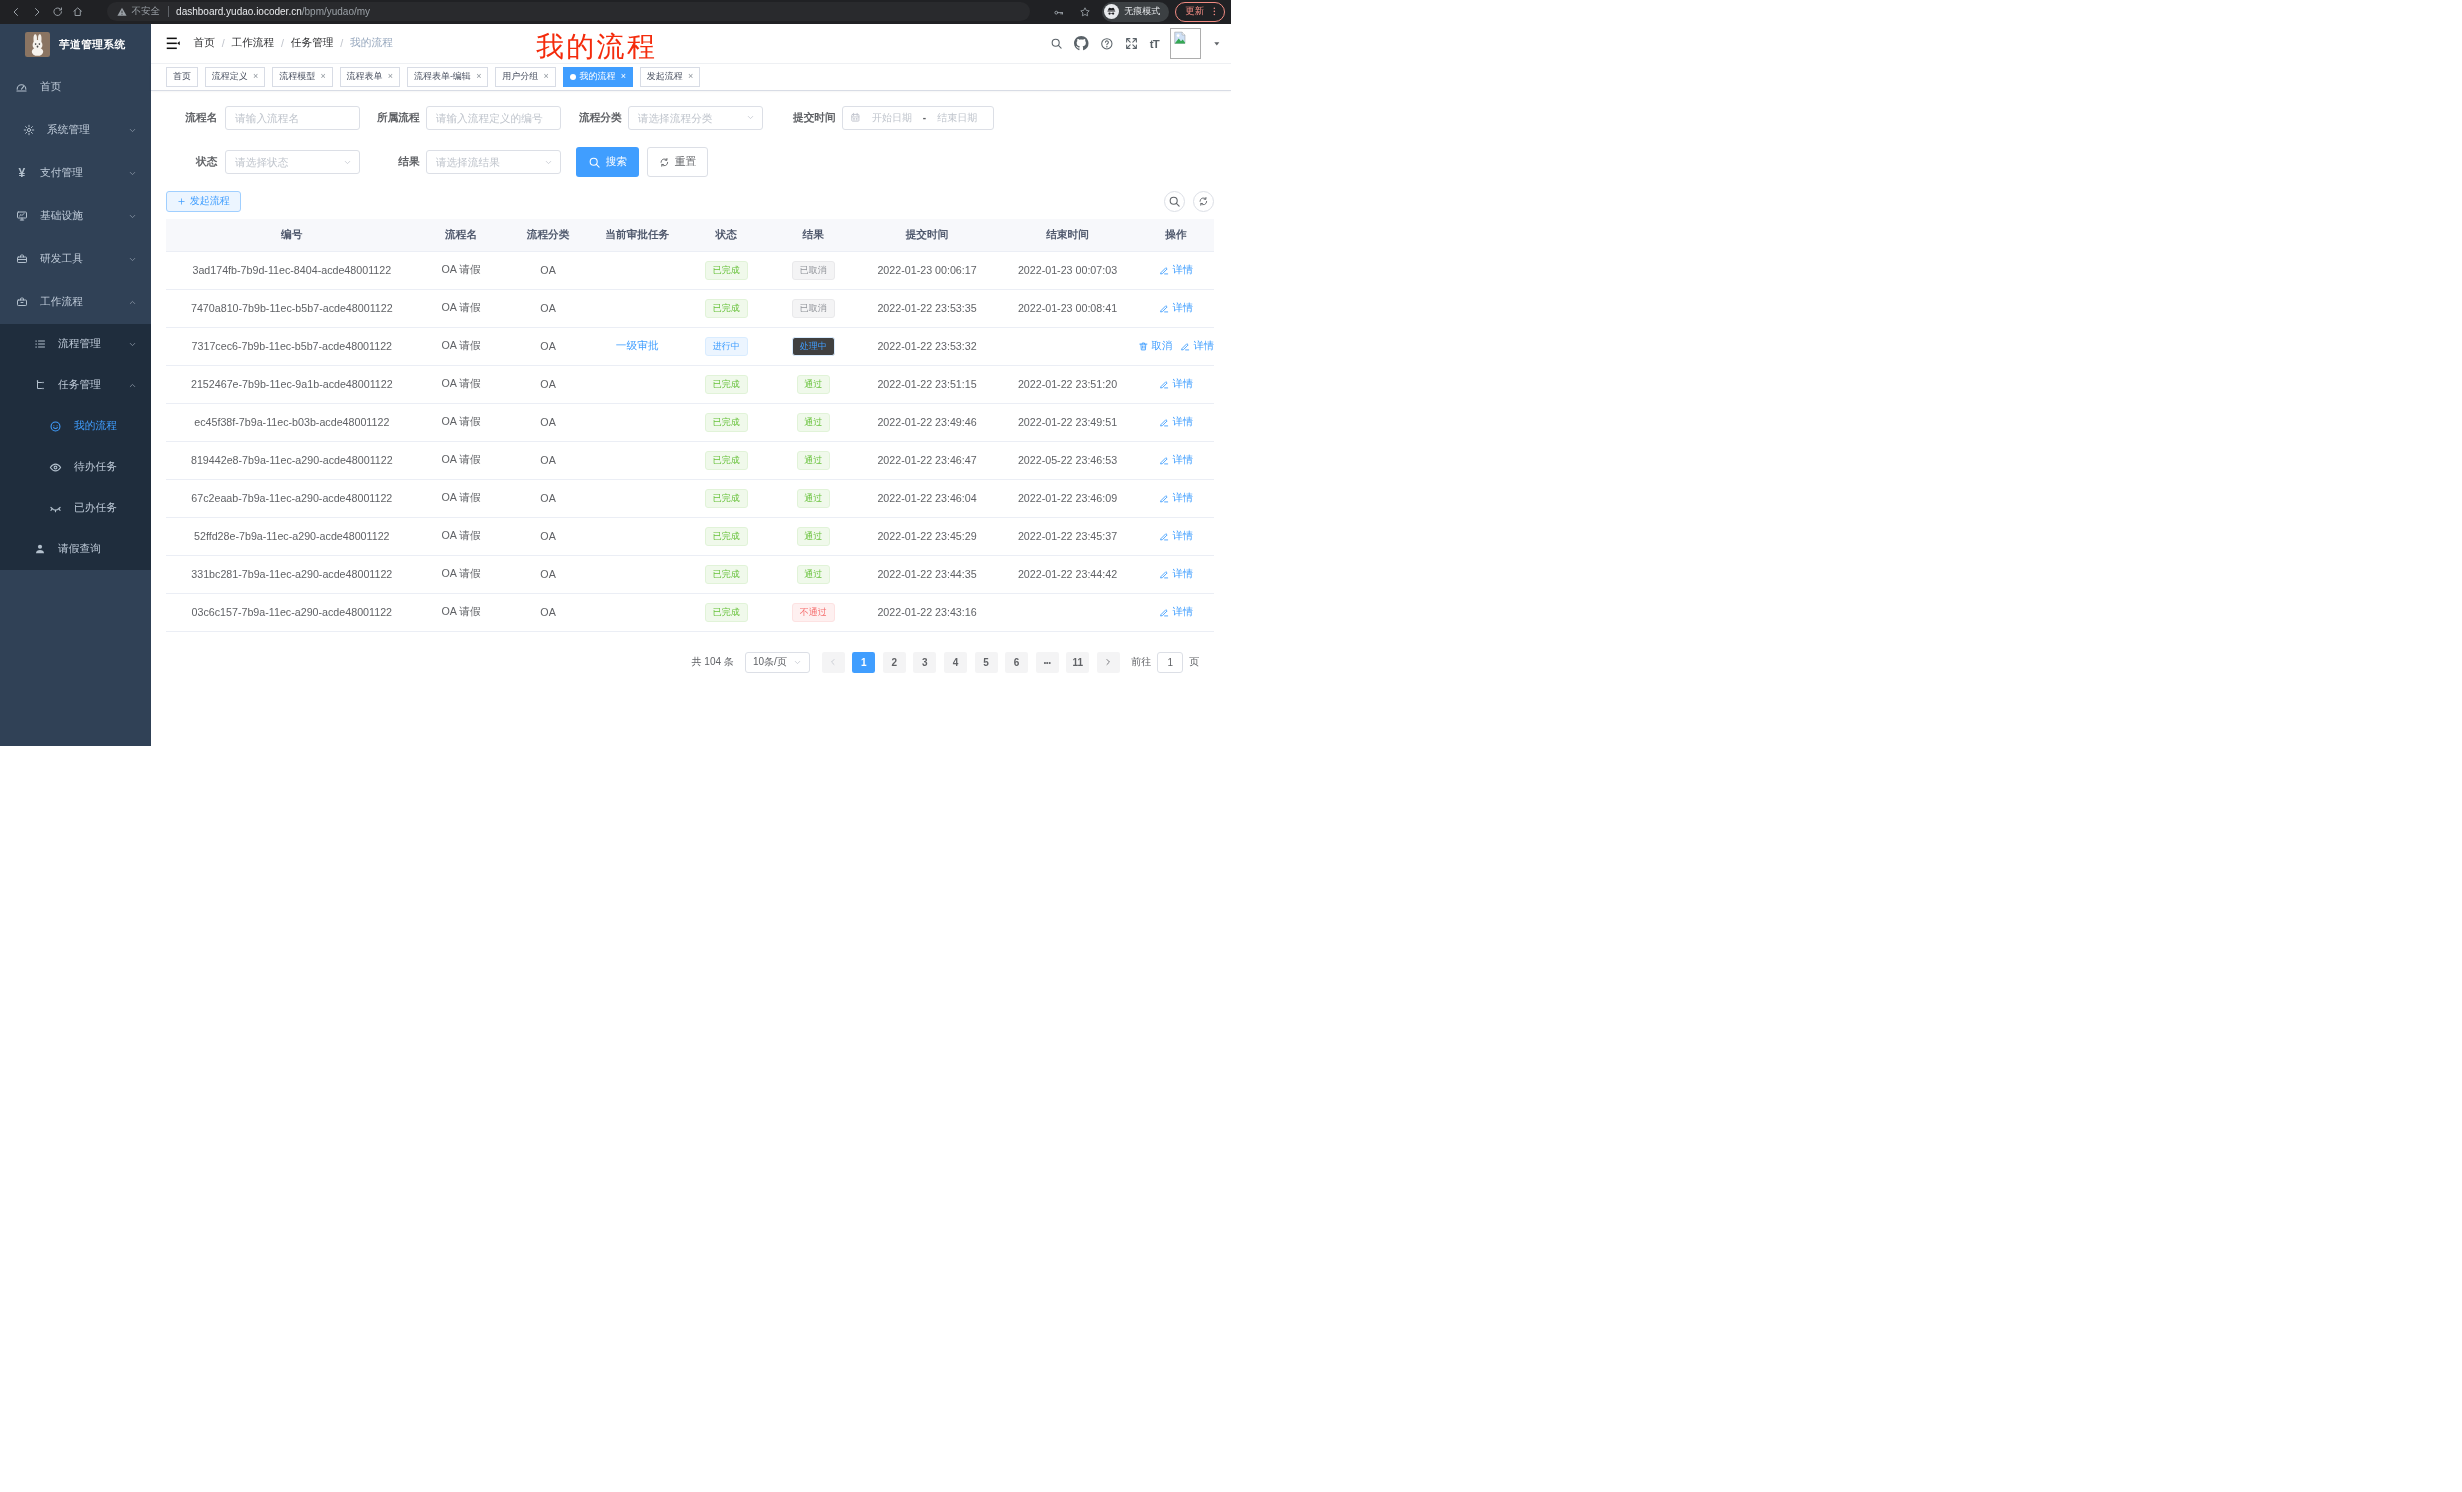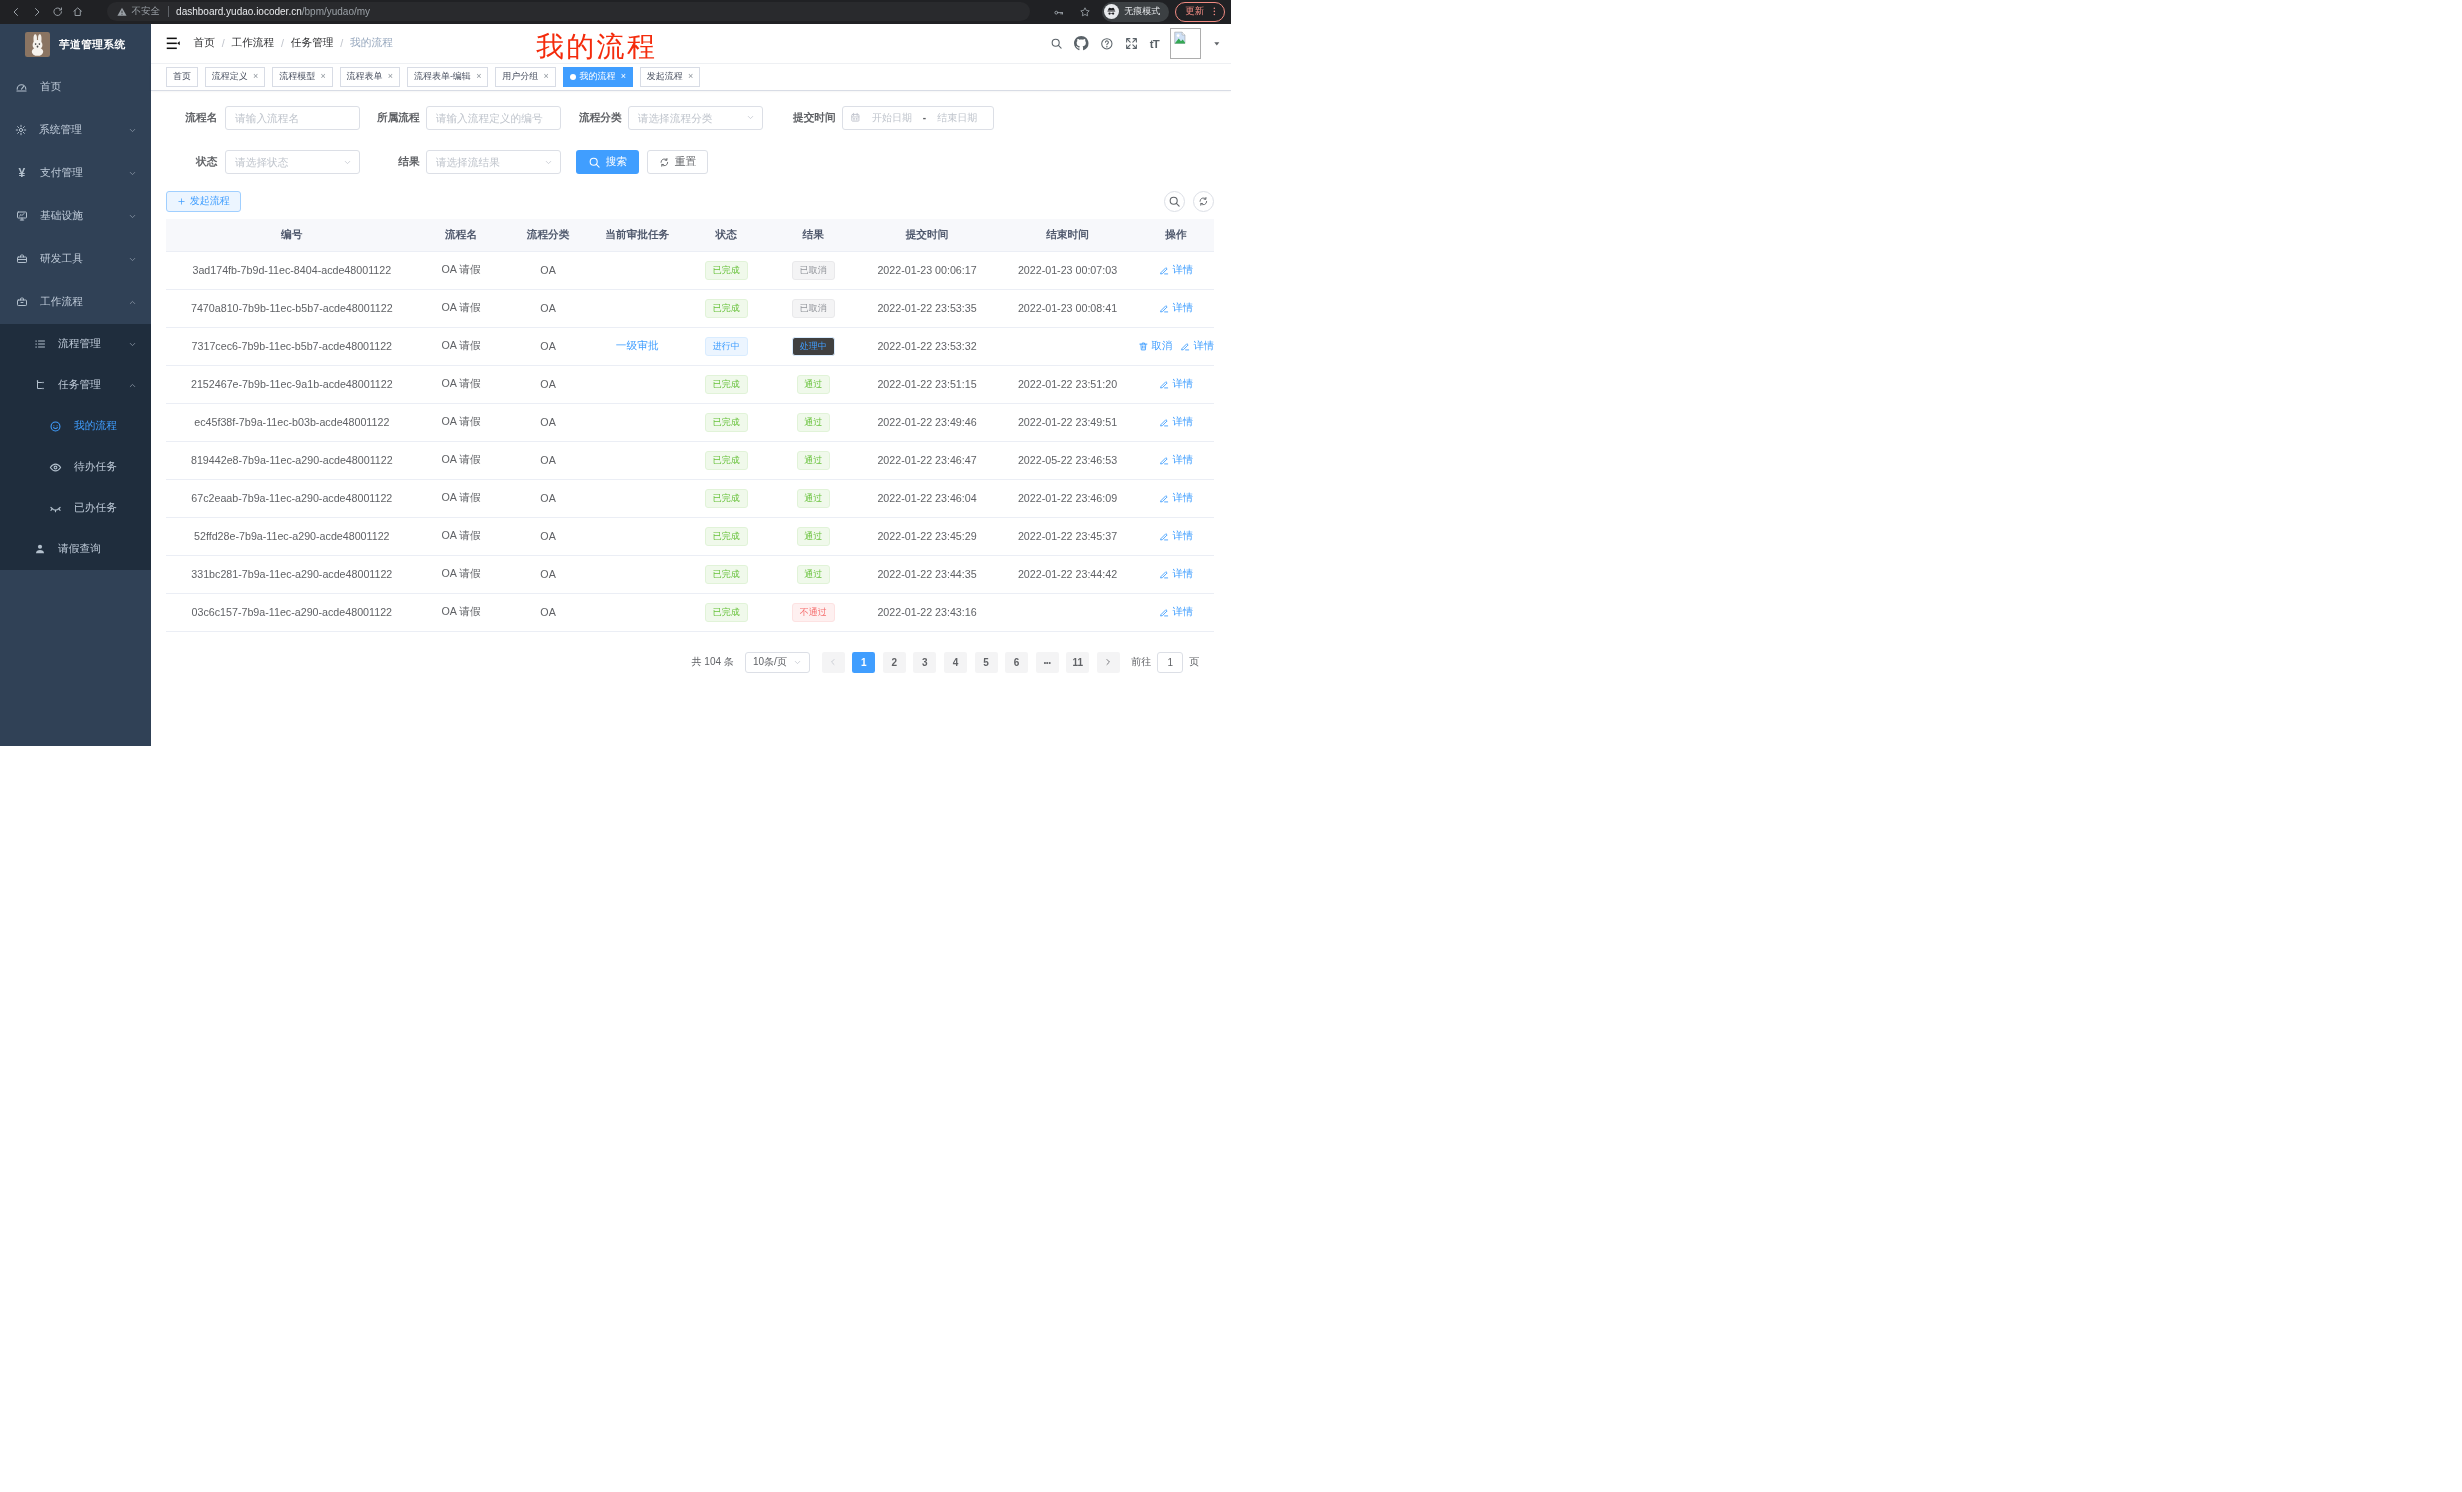--- a/index.html
+++ b/index.html
@@ -84,21 +84,21 @@
   .ctrl input { border:none; outline:none; width:100%; height:100%; padding:0 9px; font-size:10.7px;
     color:#606266; border-radius:3px; background:transparent; font-family:inherit; }
   .ctrl input::placeholder { color:#bfc4cc; }
   .w178 { width:135px; }
   .sel-arrow { position:absolute; right:6.8px; color:#c0c4cc; display:flex; pointer-events:none; }
   .ctrl.select input { padding-right:21px; }
   .date-range { width:152px; padding:0 7.6px; gap:3px; cursor:text; }
   .date-ph { color:#bfc4cc; font-size:10px; flex:1; text-align:center; white-space:nowrap; }
   .date-sep { color:#606266; font-weight:700; font-size:10px; }
   .cal-ic { color:#c0c4cc; display:flex; flex-shrink:0; }
-  .btn { height:24px; border-radius:3px; font-size:10.7px; display:flex; align-items:center; gap:4.6px;
+  .btn { height:30px; border-radius:3px; font-size:10.7px; display:flex; align-items:center; gap:4.6px;
     padding:0 11.4px; cursor:pointer; border:0.8px solid transparent; white-space:nowrap; font-family:inherit; }
   .btn-search { background:#409eff; color:#fff; margin-left:15px; }
   .btn-reset { background:#fff; color:#606266; border-color:#dcdfe6; margin-left:7.6px; }
 
   .toolbar { margin-top:16.7px; display:flex; align-items:center; }
   .btn-create { height:21px; font-size:10px; padding:0 10px; background:#ecf5ff; color:#409eff;
     border:0.8px solid #a0cfff; border-radius:3px; display:flex; align-items:center; gap:3.8px; cursor:pointer; }
   .toolbar-right { margin-left:auto; display:flex; gap:8.4px; }
   .circle-btn { width:21px; height:21px; border-radius:50%; border:0.8px solid #dcdfe6; background:#fff;
     color:#5f6368; display:flex; align-items:center; justify-content:center; cursor:pointer; }
@@ -232,21 +232,21 @@
           <div class="menu-item" style="padding-left: 15px;">
             <span class="mi-icon">
               <svg width="13" height="13" viewBox="0 0 24 24" fill="none" stroke="currentColor" stroke-width="2" stroke-linecap="round" stroke-linejoin="round">
                 <path d="M4 15a8 8 0 0 1 16 0"></path>
                 <path d="M12 15 16 10"></path>
                 <path d="M3.5 18.5h17"></path>
               </svg>
             </span>
             <span>首页</span>
           </div>
-          <div class="menu-item" style="padding-left: 14px;">
+          <div class="menu-item" style="padding-left: 22px;">
             <span class="mi-icon">
               <svg width="12" height="12" viewBox="0 0 24 24" fill="none" stroke="currentColor" stroke-width="2" stroke-linecap="round" stroke-linejoin="round">
                 <circle cx="12" cy="12" r="3.2"></circle>
                 <path d="M12 2.5v3M12 18.5v3M2.5 12h3M18.5 12h3M5.3 5.3l2.1 2.1M16.6 16.6l2.1 2.1M5.3 18.7l2.1-2.1M16.6 7.4l2.1-2.1"></path>
               </svg>
             </span>
             <span>系统管理</span>
             <span class="chev">
               <svg width="9" height="9" viewBox="0 0 24 24" fill="none" stroke="currentColor" stroke-width="2" stroke-linecap="round" stroke-linejoin="round">
                 <path d="M6 9l6 6 6-6"></path>

